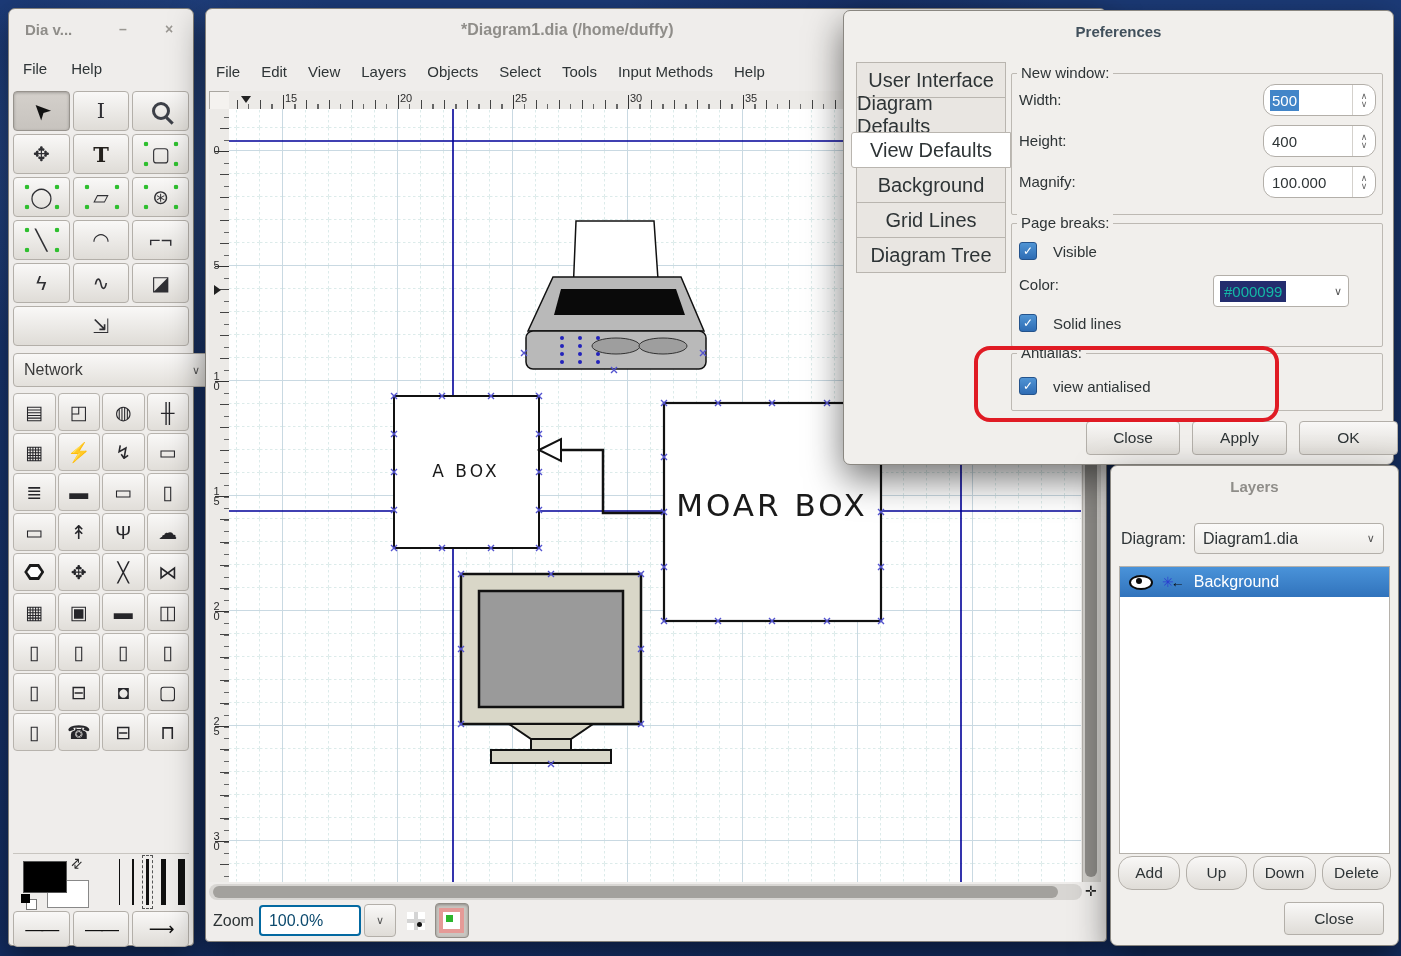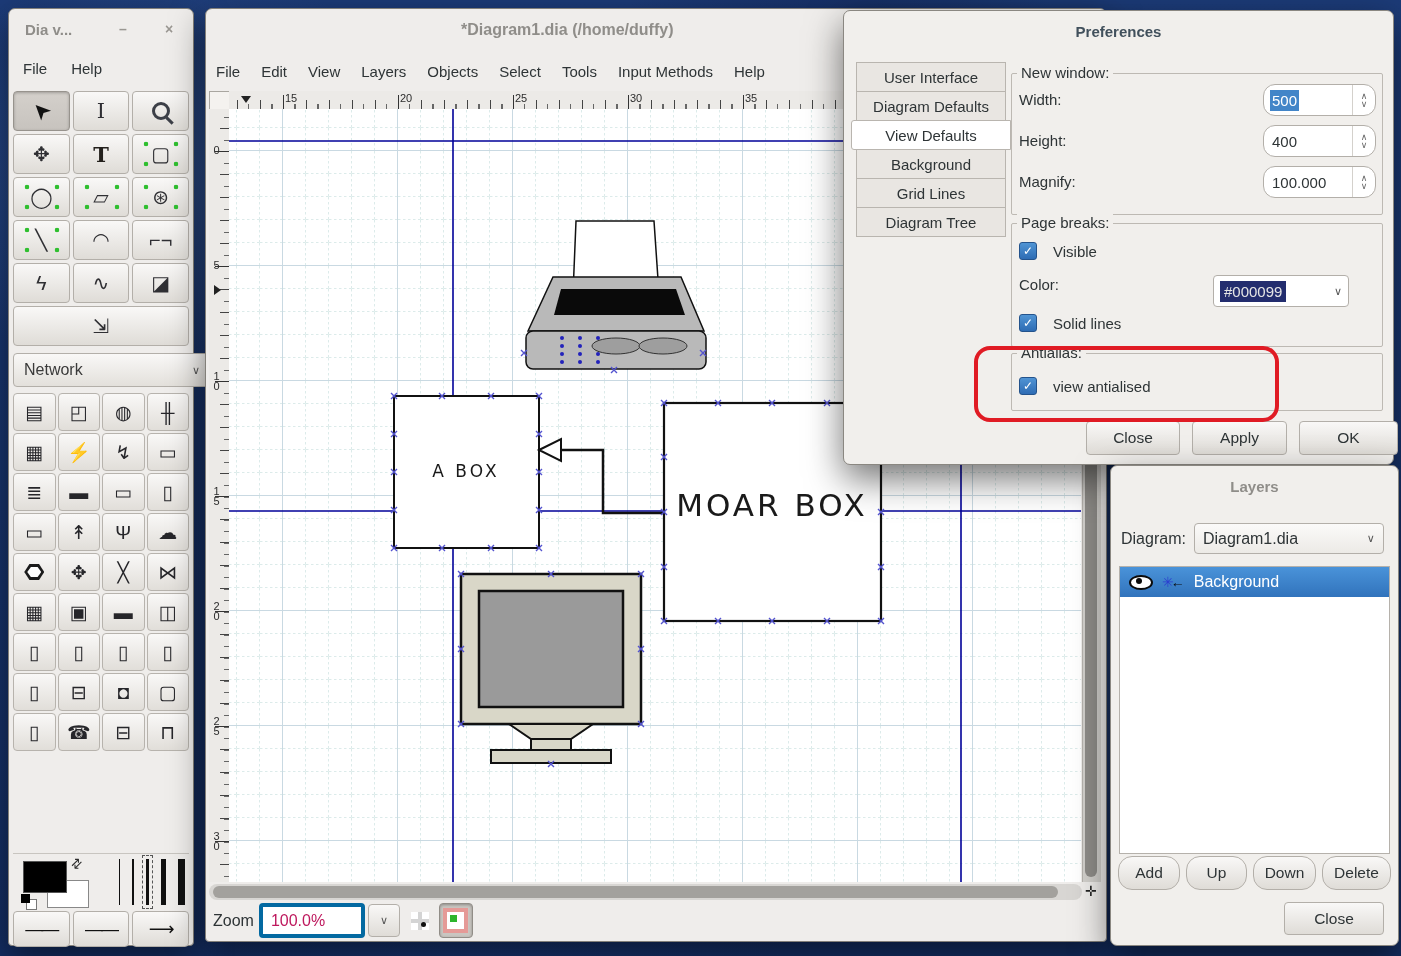--- a/index.html
+++ b/index.html
@@ -99,55 +99,55 @@
   #vruler .vlbl:nth-of-type(7){top:722px;}
   #vmark{position:absolute;left:5px;top:176px;width:0;height:0;border-top:5px solid transparent;border-bottom:5px solid transparent;border-left:7px solid #222;}
   #canvas{position:absolute;left:23px;top:100px;width:852px;height:773px;background:#fff;overflow:hidden;}
   #vscroll{position:absolute;left:876px;top:100px;width:18px;height:773px;background:#d3d1cd;border-left:1px solid #b5b2ad;}
   #vscroll .thumb{position:absolute;left:2px;top:2px;width:12px;height:766px;background:#8f8d89;border-radius:6px;}
   #hscroll{position:absolute;left:3px;top:875px;width:873px;height:16px;background:#d8d6d3;border-radius:8px;}
   #hscroll .thumb{position:absolute;left:4px;top:2px;width:845px;height:12px;background:#a3a19d;border-radius:6px;}
   #pan-widget{position:absolute;left:879px;top:874px;font-size:14px;color:#222;}
   #statusbar{position:absolute;left:0;top:891px;width:900px;height:41px;display:flex;align-items:center;padding-left:7px;box-sizing:border-box;}
   #statusbar .zl{font-size:16px;color:#2e3436;}
-  #zoom-input{width:82px;height:27px;margin-left:5px;font-size:16px;color:#be185d;padding:0 8px;
-      background:#fff;border:4px solid #0369a1;border-radius:4px;font-family:"Liberation Sans",sans-serif;}
+  #zoom-input{width:82px;height:27px;margin-left:5px;font-size:16px;color:#0c4a6e;padding:0 8px;
+      background:#fff;border:2px solid #0369a1;border-radius:4px;font-family:"Liberation Sans",sans-serif;}
   #zoom-dd{width:30px;height:31px;margin-left:3px;color:#555;}
   #snap-grid{width:27px;height:29px;margin-left:7px;display:grid;place-items:center;}
   .sg{width:18px;height:18px;position:relative;background:
       linear-gradient(to right, transparent 7px, #d4d4d4 7px 11px, transparent 11px),
       linear-gradient(to bottom, transparent 7px, #d4d4d4 7px 11px, transparent 11px),#fff;}
   .sg::after{content:"";position:absolute;right:3px;bottom:3px;width:5px;height:5px;border-radius:50%;background:#111;}
   #snap-obj{width:32px;height:33px;margin-left:5px;display:grid;place-items:center;
       background:#c9c6c1;border:1px solid #918d87;border-radius:4px;box-shadow:inset 0 1px 3px rgba(0,0,0,.3);}
   .so{width:17px;height:17px;border:4px solid #e59a97;background:#fff;position:relative;}
   .so::after{content:"";position:absolute;left:3px;top:3px;width:7px;height:7px;background:#2db52d;}
   
   #prefs{left:843px;top:10px;width:549px;height:453px;background:#f1efec;border:1px solid #8a8781;border-radius:7px;
          box-shadow:0 14px 36px rgba(0,0,0,.55);}
   #prefs .titlebar{height:44px;align-items:flex-start;padding-top:12px;}
   .tabcol{position:absolute;left:12px;top:52px;width:150px;}
-  .tab{height:30px;box-sizing:border-box;border:1px solid #b9b5af;margin-top:-1px;background:#e9e6e2;
-       display:flex;align-items:center;justify-content:center;font-size:15px;}
+  .tab{height:36px;box-sizing:border-box;border:1px solid #b9b5af;margin-top:-1px;background:#e9e6e2;
+       display:flex;align-items:center;justify-content:center;font-size:20px;}
   .tab.selected{background:#fff;position:relative;z-index:2;width:160px;margin-left:-5px;border-radius:3px 0 0 3px;}
   .group{position:absolute;border:1px solid #bdb9b3;border-radius:2px;}
   .group>.glabel{position:absolute;top:-10px;left:5px;background:#f1efec;padding:0 4px;font-size:15px;}
   .prow-label{position:absolute;font-size:15px;}
   .spin{position:absolute;width:113px;height:32px;display:flex;background:#fff;border:1px solid #b3afa9;border-radius:12px;box-sizing:border-box;}
   .spin .val{flex:1;display:flex;align-items:center;padding-left:6px;font-size:15px;overflow:hidden;white-space:nowrap;}
   .spin .val .seltext{padding:2px 2px;}
   .spin .val.sel .seltext{background:#4285c8;color:#fff;}
   .spin .arrows{width:22px;border-left:1px solid #d4d1cc;display:flex;flex-direction:column;align-items:center;justify-content:center;color:#666;font-size:9px;line-height:8px;}
   .cbrow{position:absolute;display:flex;align-items:center;gap:16px;font-size:15px;}
   .cb{width:16px;height:16px;border-radius:3px;background:linear-gradient(#5094d4,#2e6cb4);border:1px solid #24538c;
       display:flex;align-items:center;justify-content:center;color:#fff;font-size:12px;}
   .cb::after{content:"✓";}
   #color-combo{position:absolute;left:369px;top:264px;width:136px;height:32px;display:flex;align-items:center;box-sizing:border-box;
       background:#fff;border:1px solid #b3afa9;border-radius:4px;padding:0 6px;justify-content:space-between;font-size:15px;}
-  #color-combo .seldark{background:#232d6e;color:#e5e5e5;padding:2px 4px;}
+  #color-combo .seldark{background:#232d6e;color:#14b8a6;padding:2px 4px;}
   #color-combo .chev{color:#555;font-size:11px;}
   #red-annotation{position:absolute;left:130px;top:335px;width:297px;height:68px;border:4px solid #e01b24;border-radius:16px;z-index:5;pointer-events:none;}
   .prefbtns{position:absolute;left:242px;top:410px;display:flex;gap:12px;}
   .prefbtns .btn{height:32px;font-size:15.5px;}
   .prefbtns .btn:nth-of-type(1){width:92px;} .prefbtns .btn:nth-of-type(2){width:93px;} .prefbtns .btn:nth-of-type(3){width:97px;}
   
   #layersdlg{left:1110px;top:465px;width:287px;height:479px;background:#f1efec;border:1px solid #8a8781;border-radius:7px;
              box-shadow:0 14px 36px rgba(0,0,0,.55);}
   #layersdlg .titlebar{height:40px;}
   #diagram-row{position:absolute;left:10px;top:57px;display:flex;align-items:center;gap:8px;font-size:16px;}

